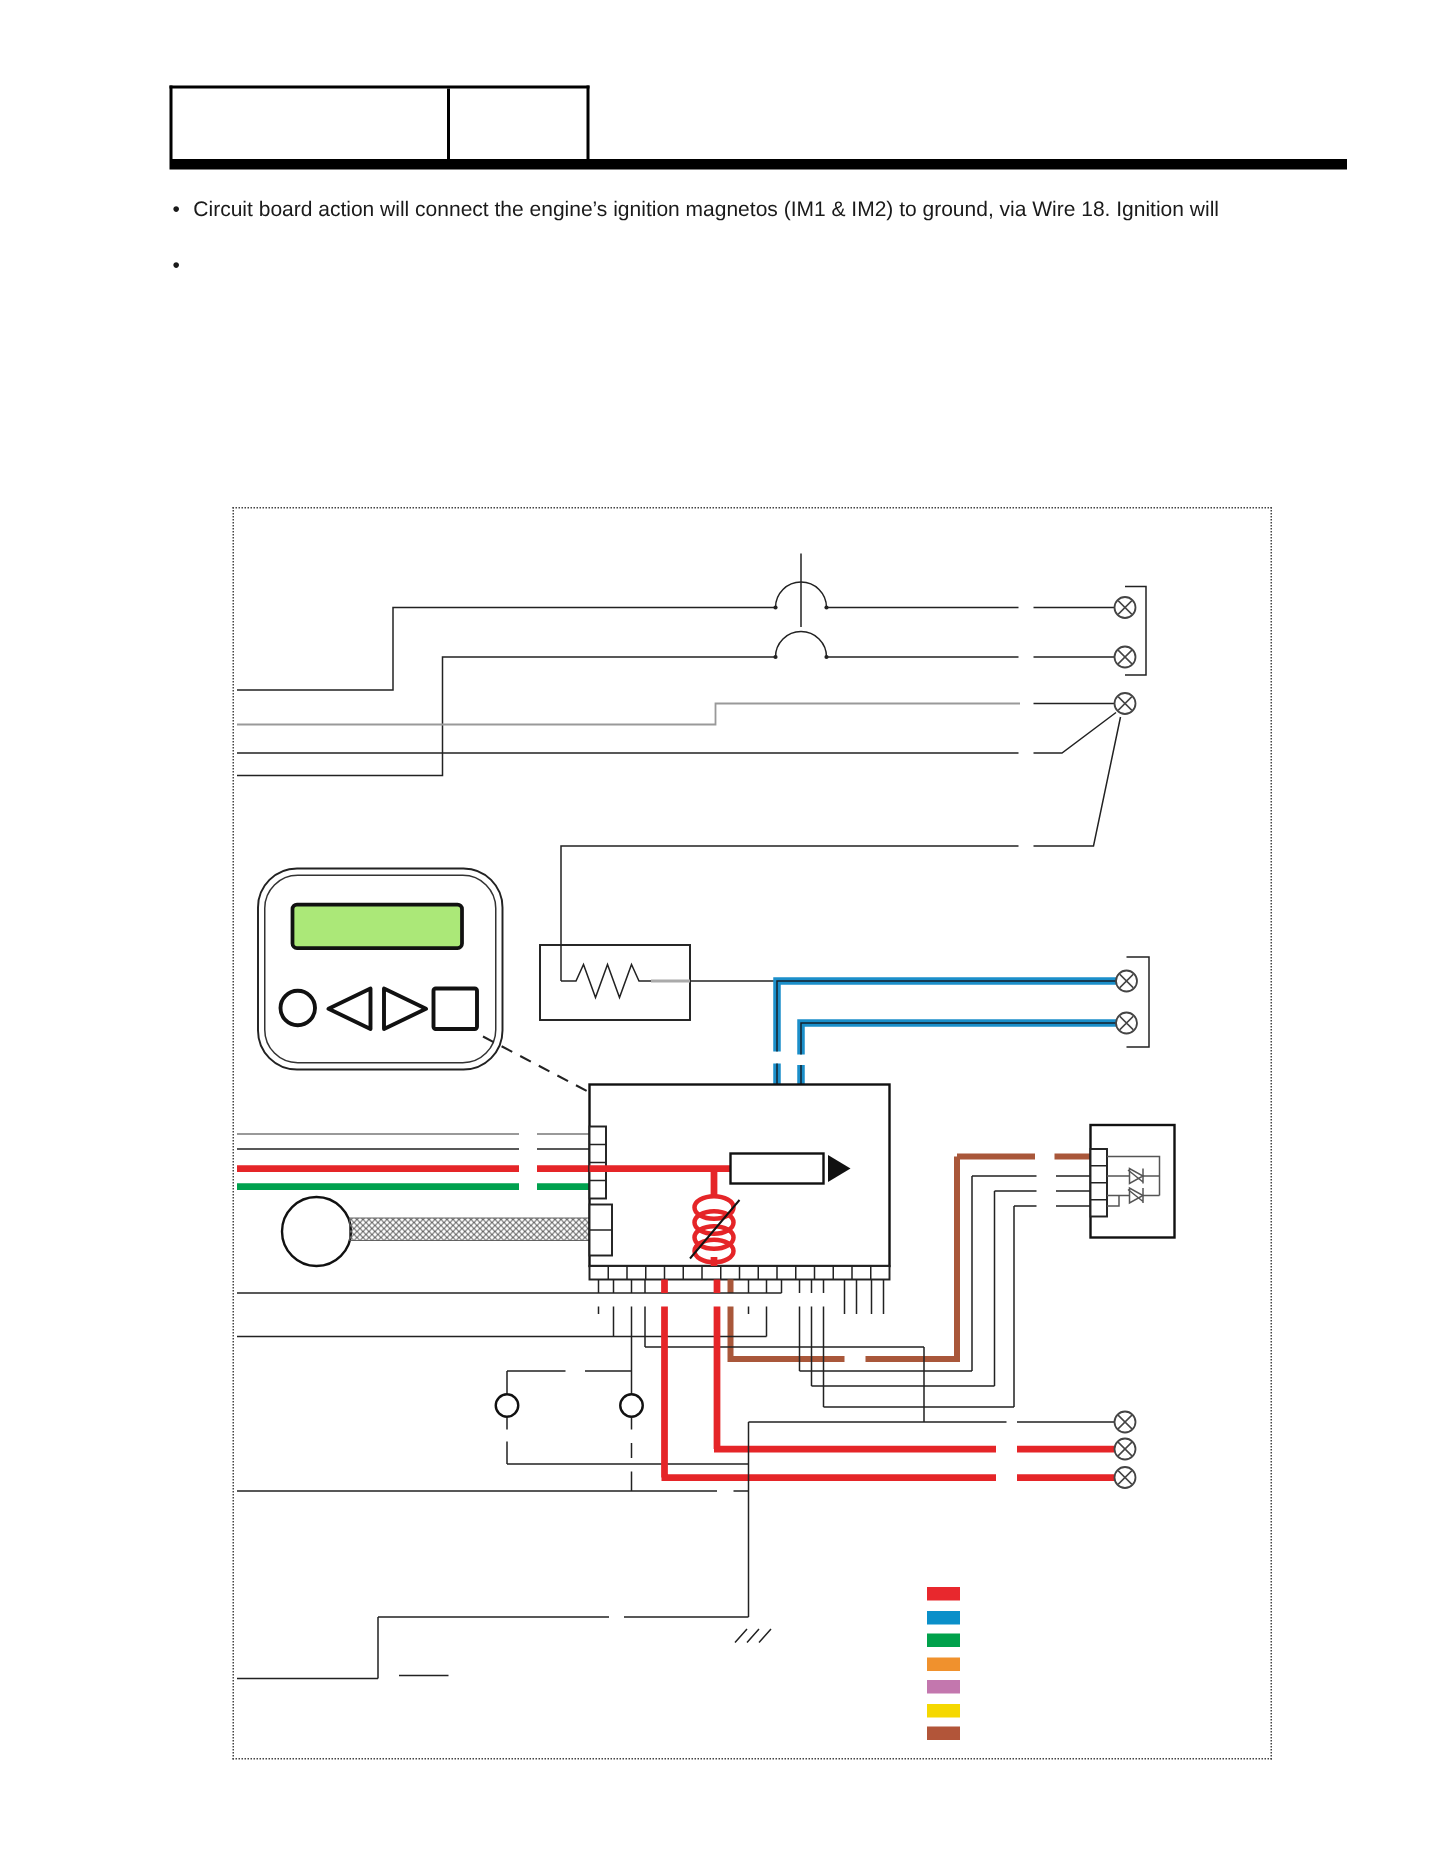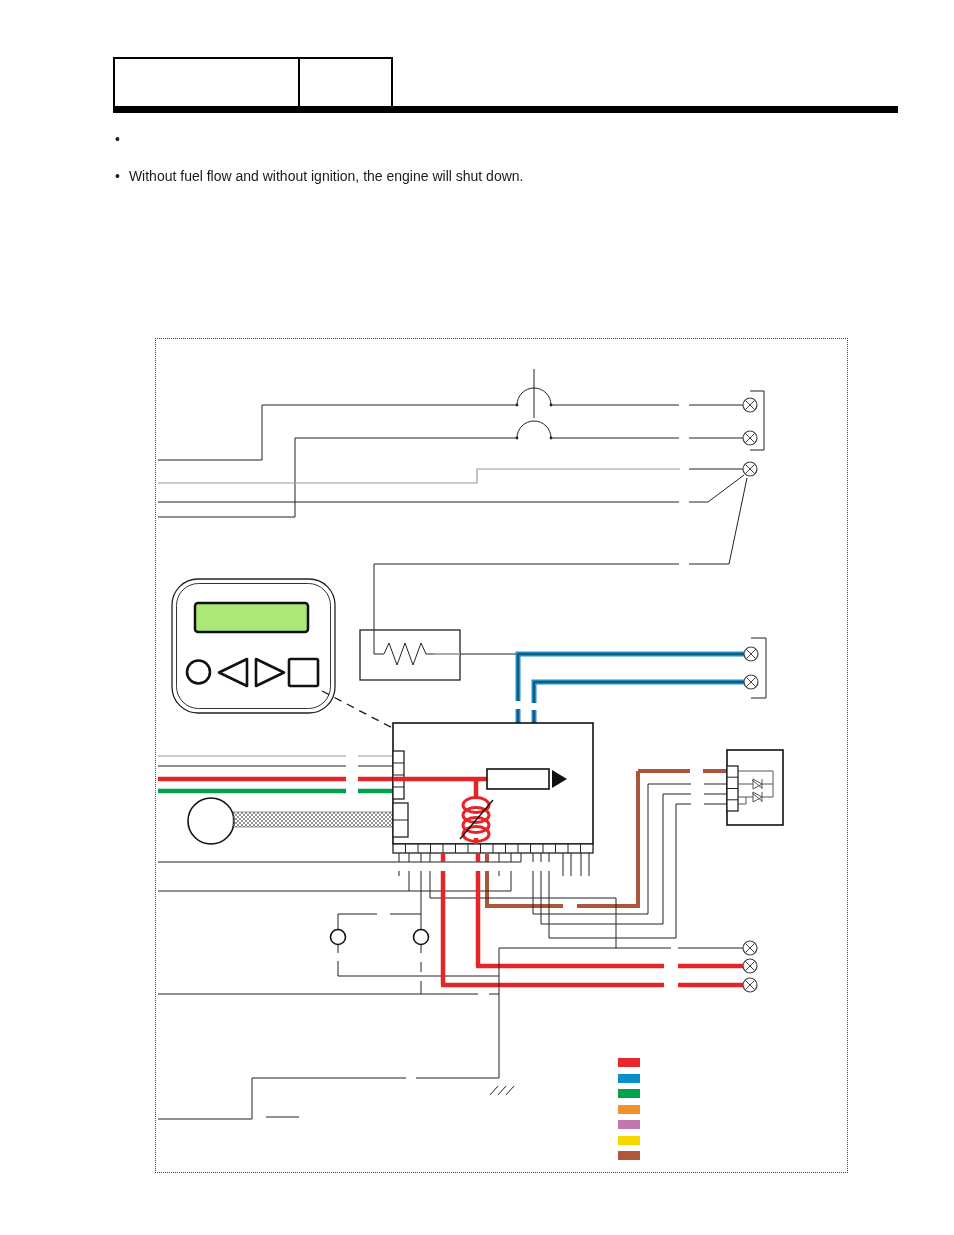--- a/index.html
+++ b/index.html
@@ -45,24 +45,24 @@
 <div id="page">
 
   <div id="header-box">
     <div class="cell1"></div>
     <div class="cell2"></div>
   </div>
   <div id="top-rule"></div>
 
   <div class="bullet-row" style="top:131px;">
     <span class="bullet-dot">•</span>
+    <span>Circuit board action will connect the engine’s ignition magnetos (IM1 &amp; IM2) to ground, via Wire 18. Ignition will</span>
   </div>
   <div class="bullet-row" style="top:168px;">
     <span class="bullet-dot">•</span>
-    <span>Without fuel flow and without ignition, the engine will shut down.</span>
   </div>
 
   <div id="diagram">
     <svg width="691" height="833" viewBox="0 0 691 833">
       <defs>
         <pattern id="hatch" width="4" height="4" patternUnits="userSpaceOnUse">
           <path d="M0,0 l4,4 M4,0 l-4,4" stroke="#666" stroke-width="0.7"></path>
         </pattern>
         <g id="term">
           <circle r="7" fill="#fff" stroke="#444" stroke-width="1.2"></circle>

